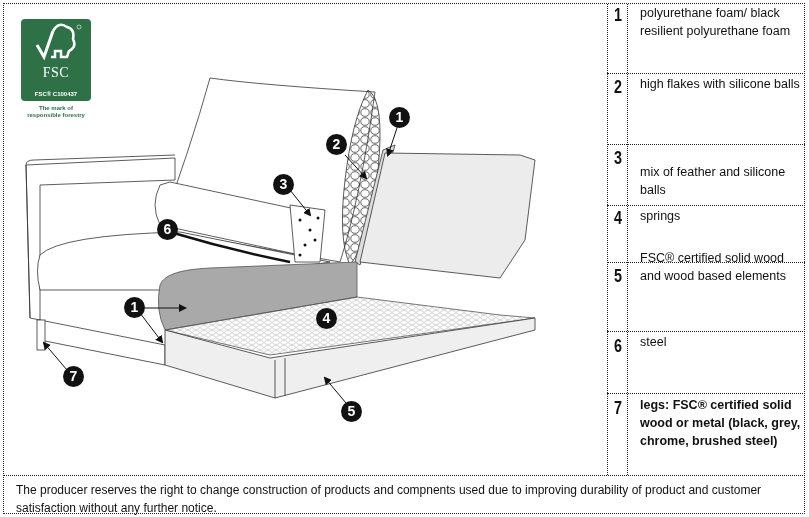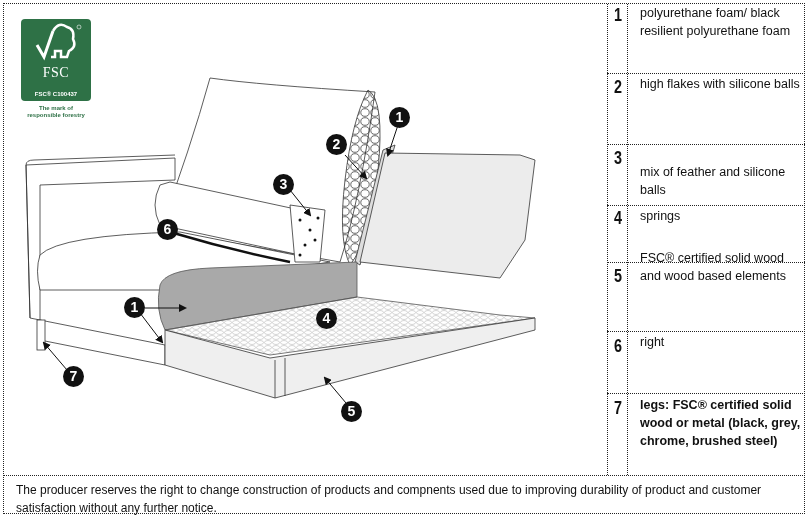--- a/index.html
+++ b/index.html
@@ -132,21 +132,21 @@
   <div>
     <div class="num" style="top:208px;">4</div>
     <div class="desc" style="top:207px;">springs</div>
   </div>
   <div>
     <div class="num" style="top:266px;">5</div>
     <div class="desc" style="top:249px;">FSC® certified solid wood and wood based elements</div>
   </div>
   <div>
     <div class="num" style="top:336px;">6</div>
-    <div class="desc" style="top:333px;">right</div>
+    <div class="desc" style="top:333px;">steel</div>
   </div>
   <div>
     <div class="num" style="top:398px;">7</div>
     <div class="desc" style="top:396px;font-weight:bold;">legs:  FSC® certified solid wood or metal (black, grey, chrome, brushed steel)</div>
   </div>
 </div>
 
 <div class="footer">The producer reserves the right to change construction of products and compnents used due to improving durability of product and customer satisfaction without any further notice.</div>
 
 </body></html>

